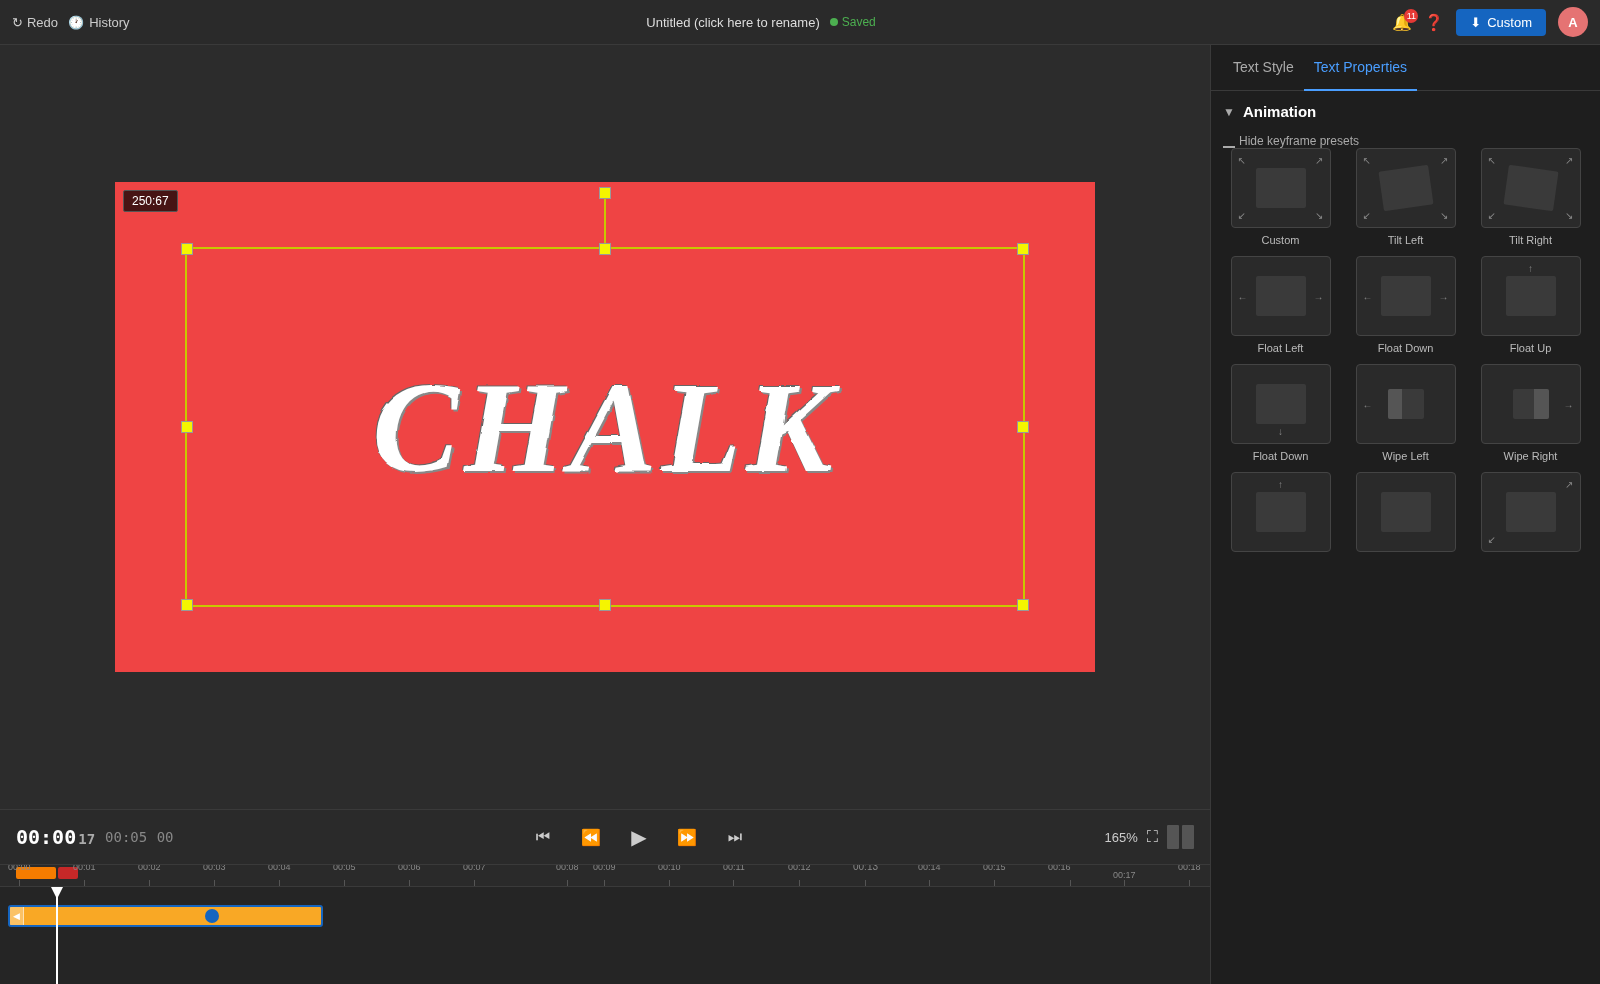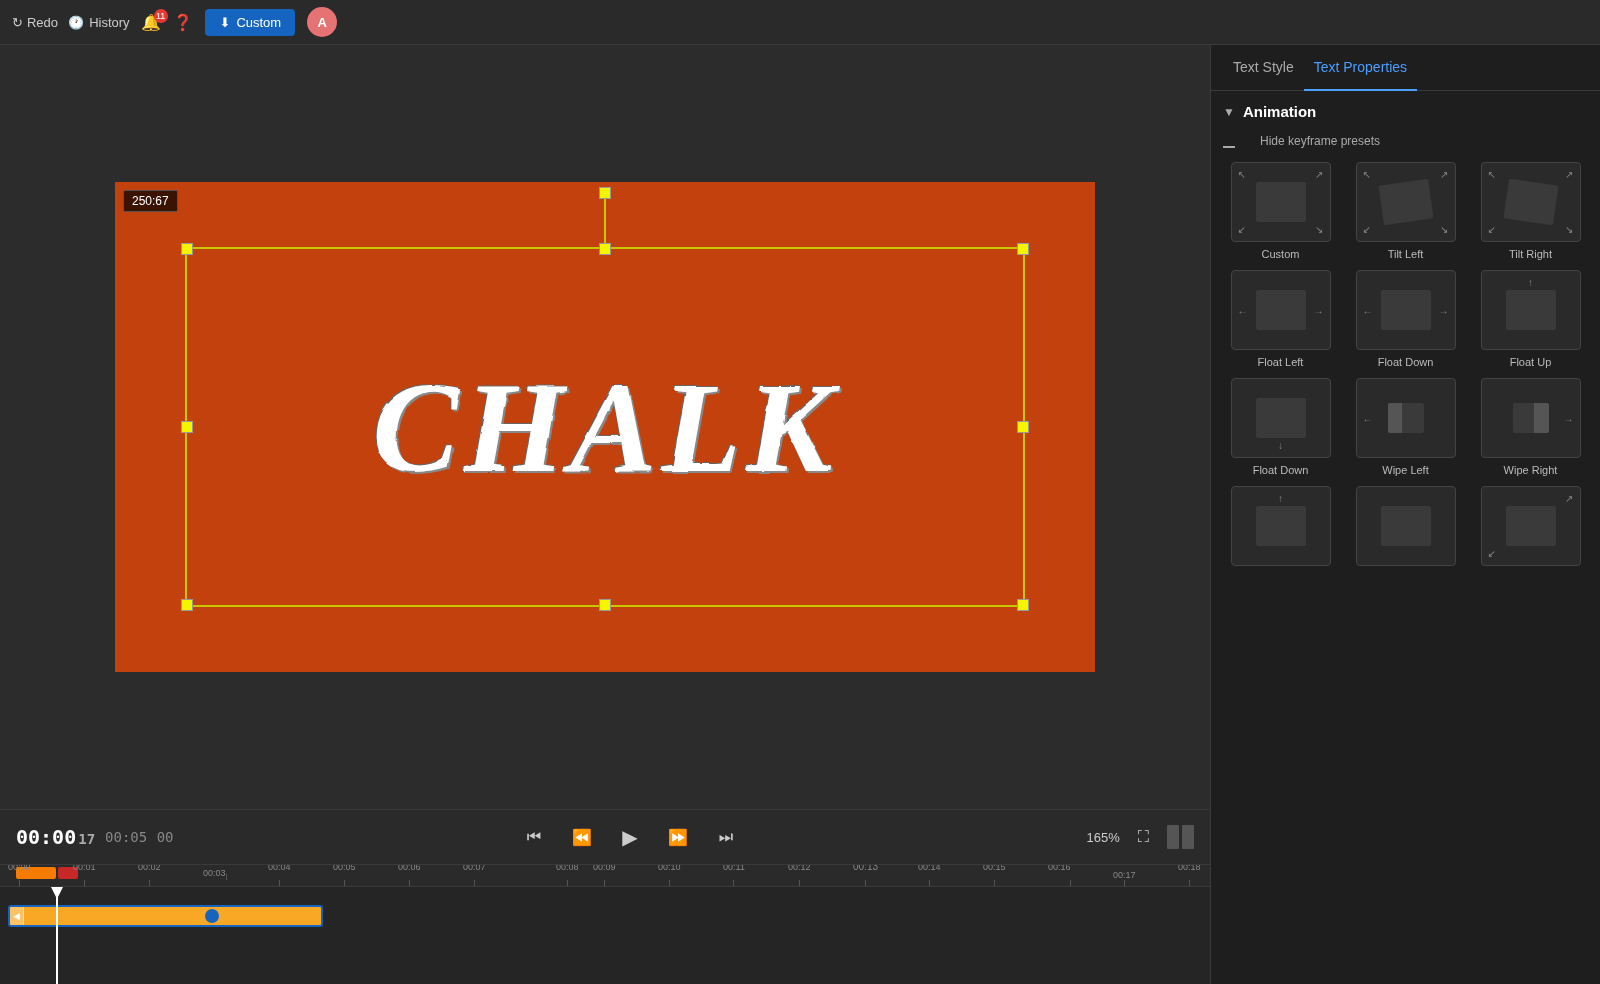--- a/index.html
+++ b/index.html
@@ -159,21 +159,21 @@
       justify-content: center;
       position: relative;
       background: #2c2c2c;
       padding: 10px;
     }
 
     .canvas-frame {
       position: relative;
       width: 980px;
       height: 490px;
-      background: #c2410c;
+      background: #ef4444;
     }
 
     .canvas-timestamp {
       position: absolute;
       top: 8px;
       left: 8px;
       background: rgba(0,0,0,0.7);
       color: #fff;
       padding: 3px 8px;
       font-size: 12px;
@@ -482,22 +482,21 @@
 
     .section-title {
       font-size: 15px;
       font-weight: 600;
       color: #fff;
     }
 
     .keyframe-presets-header {
       display: flex;
       align-items: flex-end;
-      gap: 21px;
-      margin-bottom: 14px;
+      gap: 0;
       color: #aaa;
       font-size: 12px;
       cursor: pointer;
     }
 
     .keyframe-presets-header .dash {
       display: inline-block;
       width: 12px;
       height: 2px;
       background: #aaa;
@@ -571,20 +570,27 @@
     <button class="redo-btn">
       <span>↻</span>
       <span>Redo</span>
     </button>
     <button class="history-btn">
       <span>🕐</span>
       <span>History</span>
     </button>
   </div>
 
+  <div class="header-center">
+    <span class="project-title">Untitled (click here to rename)</span>
+    <div class="saved-badge">
+      <div class="saved-dot"></div>
+      <span>Saved</span>
+    </div>
+  </div>
 
   <div class="header-right">
     <button class="notif-btn">
       🔔
       <span class="notif-badge">11</span>
     </button>
     <button class="help-btn">❓</button>
     <button class="export-btn">
       <span>⬇</span>
       <span>Custom</span>
@@ -641,21 +647,21 @@
       </div>
 
       <div class="playback-controls">
         <button class="ctrl-btn">⏮</button>
         <button class="ctrl-btn">⏪</button>
         <button class="ctrl-btn play-btn">▶</button>
         <button class="ctrl-btn">⏩</button>
         <button class="ctrl-btn">⏭</button>
       </div>
 
-      <div style="display:flex;align-items:center;gap:18px;">
+      <div style="display:flex;align-items:center;gap:9px;">
         <span class="zoom-display">165%</span>
         <button class="fullscreen-btn">⛶</button>
         <div class="pip-btn">
           <div class="pip-bar"></div>
           <div class="pip-bar"></div>
         </div>
       </div>
     </div>
 
     <div class="timeline-area">
@@ -674,21 +680,21 @@
                 <div style="width: 1px; height: 6px; background: rgb(85, 85, 85);"></div>
               </div>
               <div style="position: absolute; left: 65px; bottom: 0px; display: flex; flex-direction: column; align-items: center;">
                 <span style="font-size: 9px; color: rgb(136, 136, 136); margin-bottom: 8px; white-space: nowrap;">00:01</span>
                 <div style="width: 1px; height: 6px; background: rgb(85, 85, 85);"></div>
               </div>
               <div style="position: absolute; left: 130px; bottom: 0px; display: flex; flex-direction: column; align-items: center;">
                 <span style="font-size: 9px; color: rgb(136, 136, 136); margin-bottom: 8px; white-space: nowrap;">00:02</span>
                 <div style="width: 1px; height: 6px; background: rgb(85, 85, 85);"></div>
               </div>
-              <div style="position: absolute; left: 195px; bottom: 0px; display: flex; flex-direction: row; align-items: center;">
+              <div style="position: absolute; left: 195px; bottom: 0px; display: flex; flex-direction: column; align-items: center;">
                 <span style="font-size: 9px; color: rgb(136, 136, 136); margin-bottom: 8px; white-space: nowrap;">00:03</span>
                 <div style="width: 1px; height: 6px; background: rgb(85, 85, 85);"></div>
               </div>
               <div style="position: absolute; left: 260px; bottom: 0px; display: flex; flex-direction: column; align-items: center;">
                 <span style="font-size: 9px; color: rgb(136, 136, 136); margin-bottom: 8px; white-space: nowrap;">00:04</span>
                 <div style="width: 1px; height: 6px; background: rgb(85, 85, 85);"></div>
               </div>
               <div style="position: absolute; left: 325px; bottom: 0px; display: flex; flex-direction: column; align-items: center;">
                 <span style="font-size: 9px; color: rgb(136, 136, 136); margin-bottom: 8px; white-space: nowrap;">00:05</span>
                 <div style="width: 1px; height: 6px; background: rgb(85, 85, 85);"></div>

